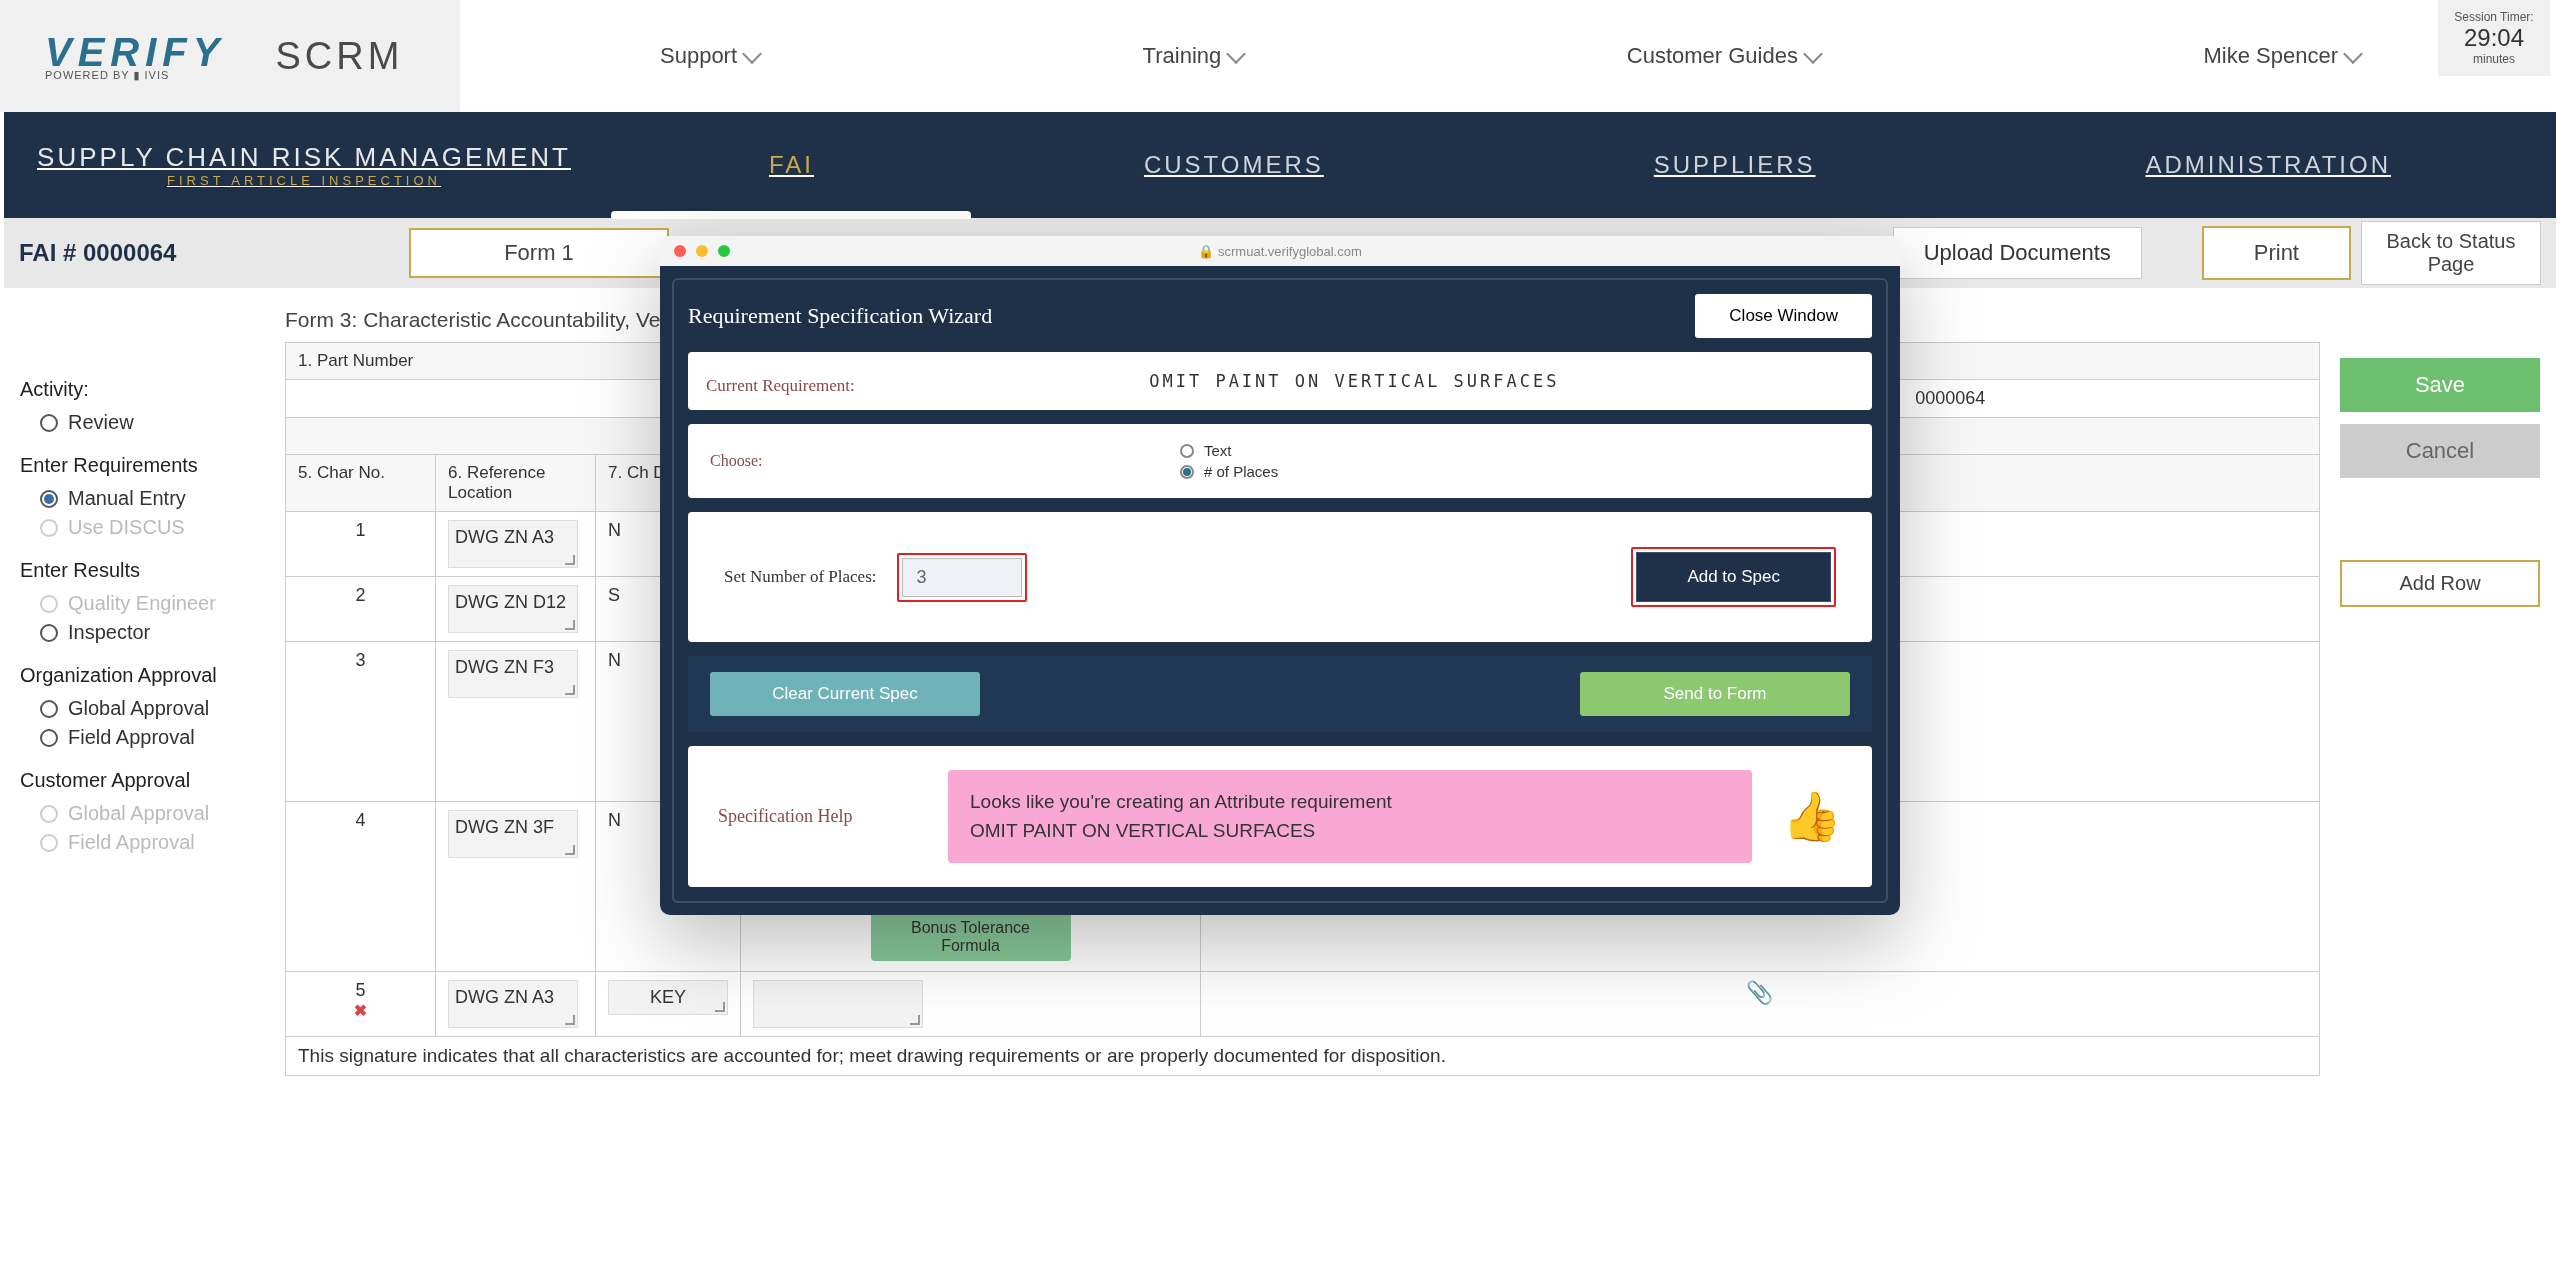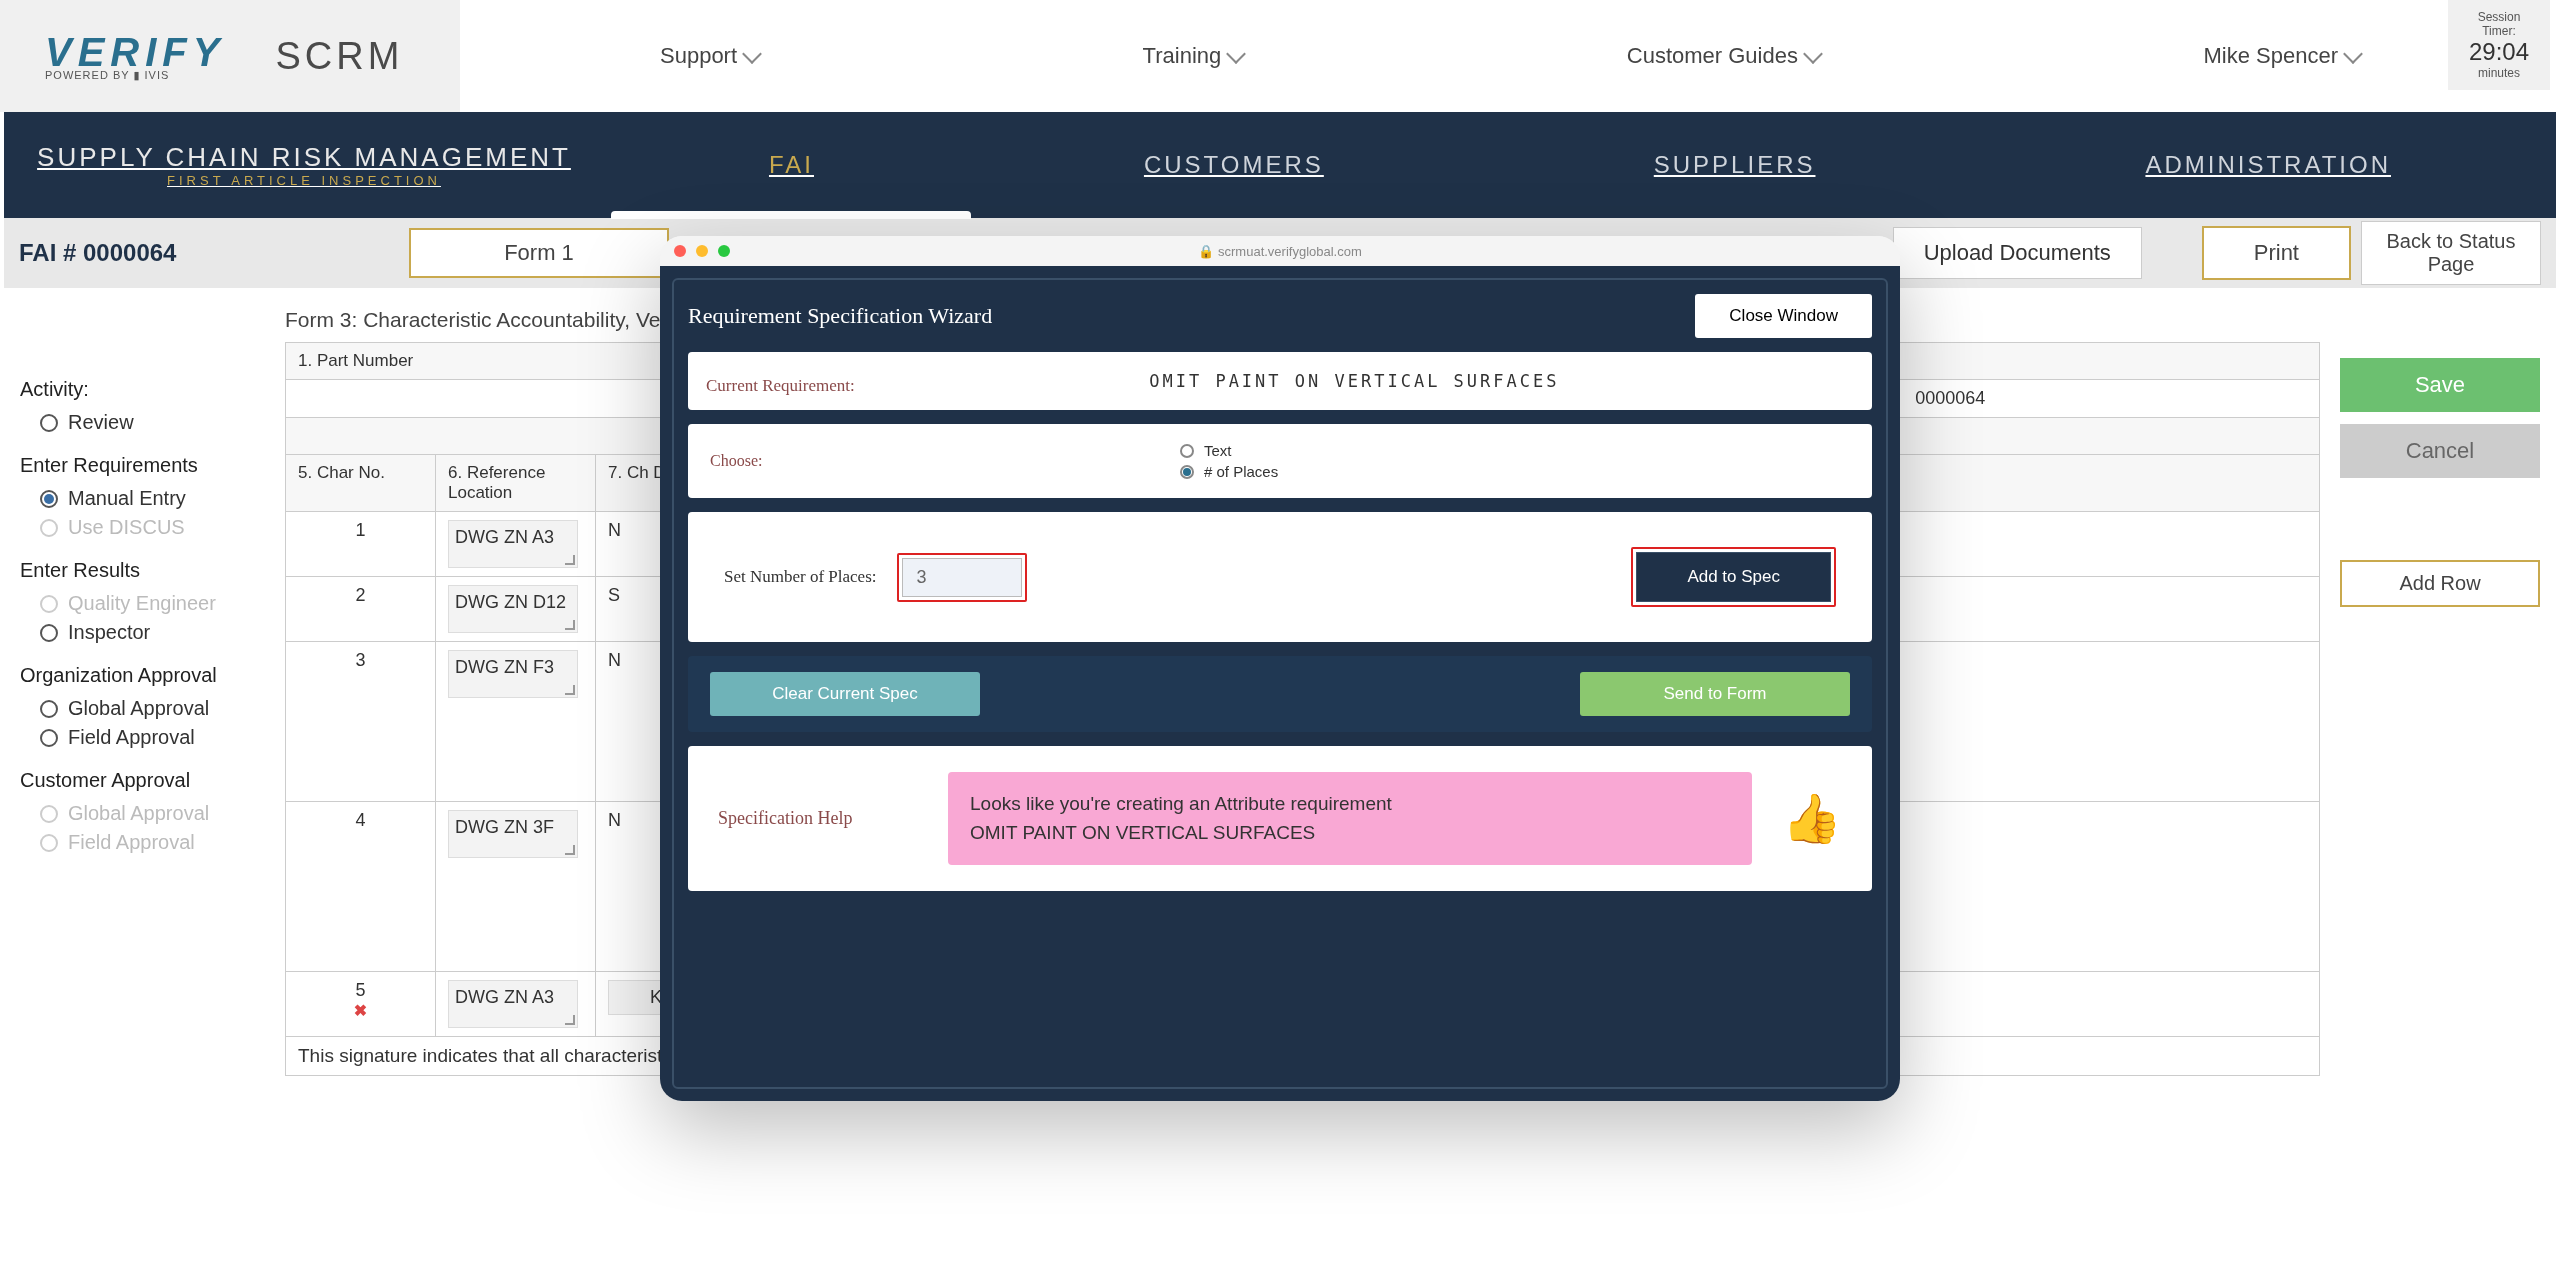--- a/index.html
+++ b/index.html
@@ -7,21 +7,21 @@
 
 .top-header { display: flex; align-items: center; height: 112px; background: #fff; position: relative; }
 .brand-block { width: 460px; height: 112px; background: #f0f0f0; display: flex; align-items: center; padding-left: 45px; gap: 50px;}
 .verify-logo { display: flex; flex-direction: column; }
 .verify-logo .v1 { font-size: 40px; font-weight: 700; color: #2a6f8e; letter-spacing: 6px; font-style: italic;}
 .verify-logo .v2 { font-size: 11px; color: #555; letter-spacing: 1px; margin-top: -6px;}
 .scrm-logo { font-size: 38px; color: #4a4a4a; letter-spacing: 4px; font-weight: 300;}
 .top-nav { flex: 1; display: flex; justify-content: space-between; align-items: center; padding: 0 200px;}
 .top-nav-item { font-size: 22px; color: #444; cursor: pointer; display: flex; align-items: center; gap: 8px;}
 .chevron { width: 14px; height: 14px; border-right: 2px solid #888; border-bottom: 2px solid #888; transform: rotate(45deg); margin-bottom: 4px;}
-.session { position: absolute; right: 10px; top: 0; background: #f0f0f0; padding: 10px 15px; text-align: center; width: 102px;}
+.session { position: absolute; right: 10px; top: 0; background: #f0f0f0; padding: 10px 15px; text-align: center; width: 112px;}
 .session .s1 { font-size: 12px; color: #555;}
 .session .s2 { font-size: 24px; color: #333; font-weight: 500;}
 .session .s3 { font-size: 12px; color: #555;}
 
 .dark-nav { background: #1f3148; height: 106px; margin: 0 4px; display: flex; align-items: center; color: #fff; text-decoration: underline;}
 .dark-nav-title { width: 600px; text-align: center;}
 .dark-nav-title .t1 { font-size: 26px; letter-spacing: 3px; color: #e8e8e8;}
 .dark-nav-title .t2 { font-size: 13px; letter-spacing: 4px; color: #c9a94e;}
 .dark-nav-right { flex: 1; display: flex; justify-content: space-around; align-items: center; height: 100%;}
 .dark-tab { font-size: 24px; letter-spacing: 3px; padding: 0 40px; height: 100%; display: flex; align-items: center; cursor: pointer; position: relative; color: #cfd4db;}
@@ -53,21 +53,21 @@
 .cell-textarea::after, .cell-input.resize::after { content:''; position:absolute; right:2px; bottom:2px; width:8px; height:8px; border-right:2px solid #999; border-bottom:2px solid #999;}
 .clip-icon { color:#bbb; font-size:22px;}
 .red-x { color:#d44; font-size:16px; font-weight:bold;}
 .formula-box { background:#88c999; color:#333; padding:6px 10px; font-size:16px; text-align:center; border-radius:4px; width:200px; margin:2px auto;}
 .signature { font-size: 19px; color: #333; padding: 10px;}
 .right-buttons { width: 200px; display:flex; flex-direction:column; gap:12px; padding-top:50px;}
 .save-btn { background:#6cc070; color:#fff; border:none; padding:14px; font-size:22px; cursor:pointer;}
 .cancel-btn { background:#ccc; color:#666; border:none; padding:14px; font-size:22px;}
 .addrow-btn { background:#fff; border:2px solid #c9a94e; padding:10px; font-size:20px; color:#444; cursor:pointer; margin-top:70px;}
 
-.modal-backdrop { position:absolute; top:236px; left:660px; width:1240px; height:865px; background:#f4f4f4; border-radius:22px; box-shadow:0 30px 80px rgba(0,0,0,0.25); overflow:hidden;}
+.modal-backdrop { position:absolute; top:236px; left:660px; width:1240px; height:679px; background:#f4f4f4; border-radius:10px; box-shadow:0 30px 80px rgba(0,0,0,0.25); overflow:hidden;}
 .modal-titlebar { height:30px; background:#f4f4f4; display:flex; align-items:center; padding:0 14px; gap:10px; position:relative;}
 .traffic { width:12px; height:12px; border-radius:50%;}
 .tl-red{background:#ff5f57;} .tl-yellow{background:#febc2e;} .tl-green{background:#28c840;}
 .modal-url { position:absolute; left:50%; transform:translateX(-50%); font-size:13px; color:#888;}
 .modal-body { background:#1f3148; margin:0; padding:12px; height:calc(100% - 30px);}
 .modal-inner { background:#1f3148; border:2px solid #3a5068; border-radius:6px; padding:14px; height:100%; display:flex; flex-direction:column; gap:14px;}
 .modal-header { display:flex; align-items:center; justify-content:space-between; color:#fff;}
 .modal-title { font-size:22px; font-family: Georgia, serif;}
 .close-btn { background:#fff; border:none; padding:12px 34px; font-size:17px; cursor:pointer; border-radius:3px;}
 .req-bar { background:#fff; border-radius:4px; padding:14px 18px; display:flex; align-items:center;}

